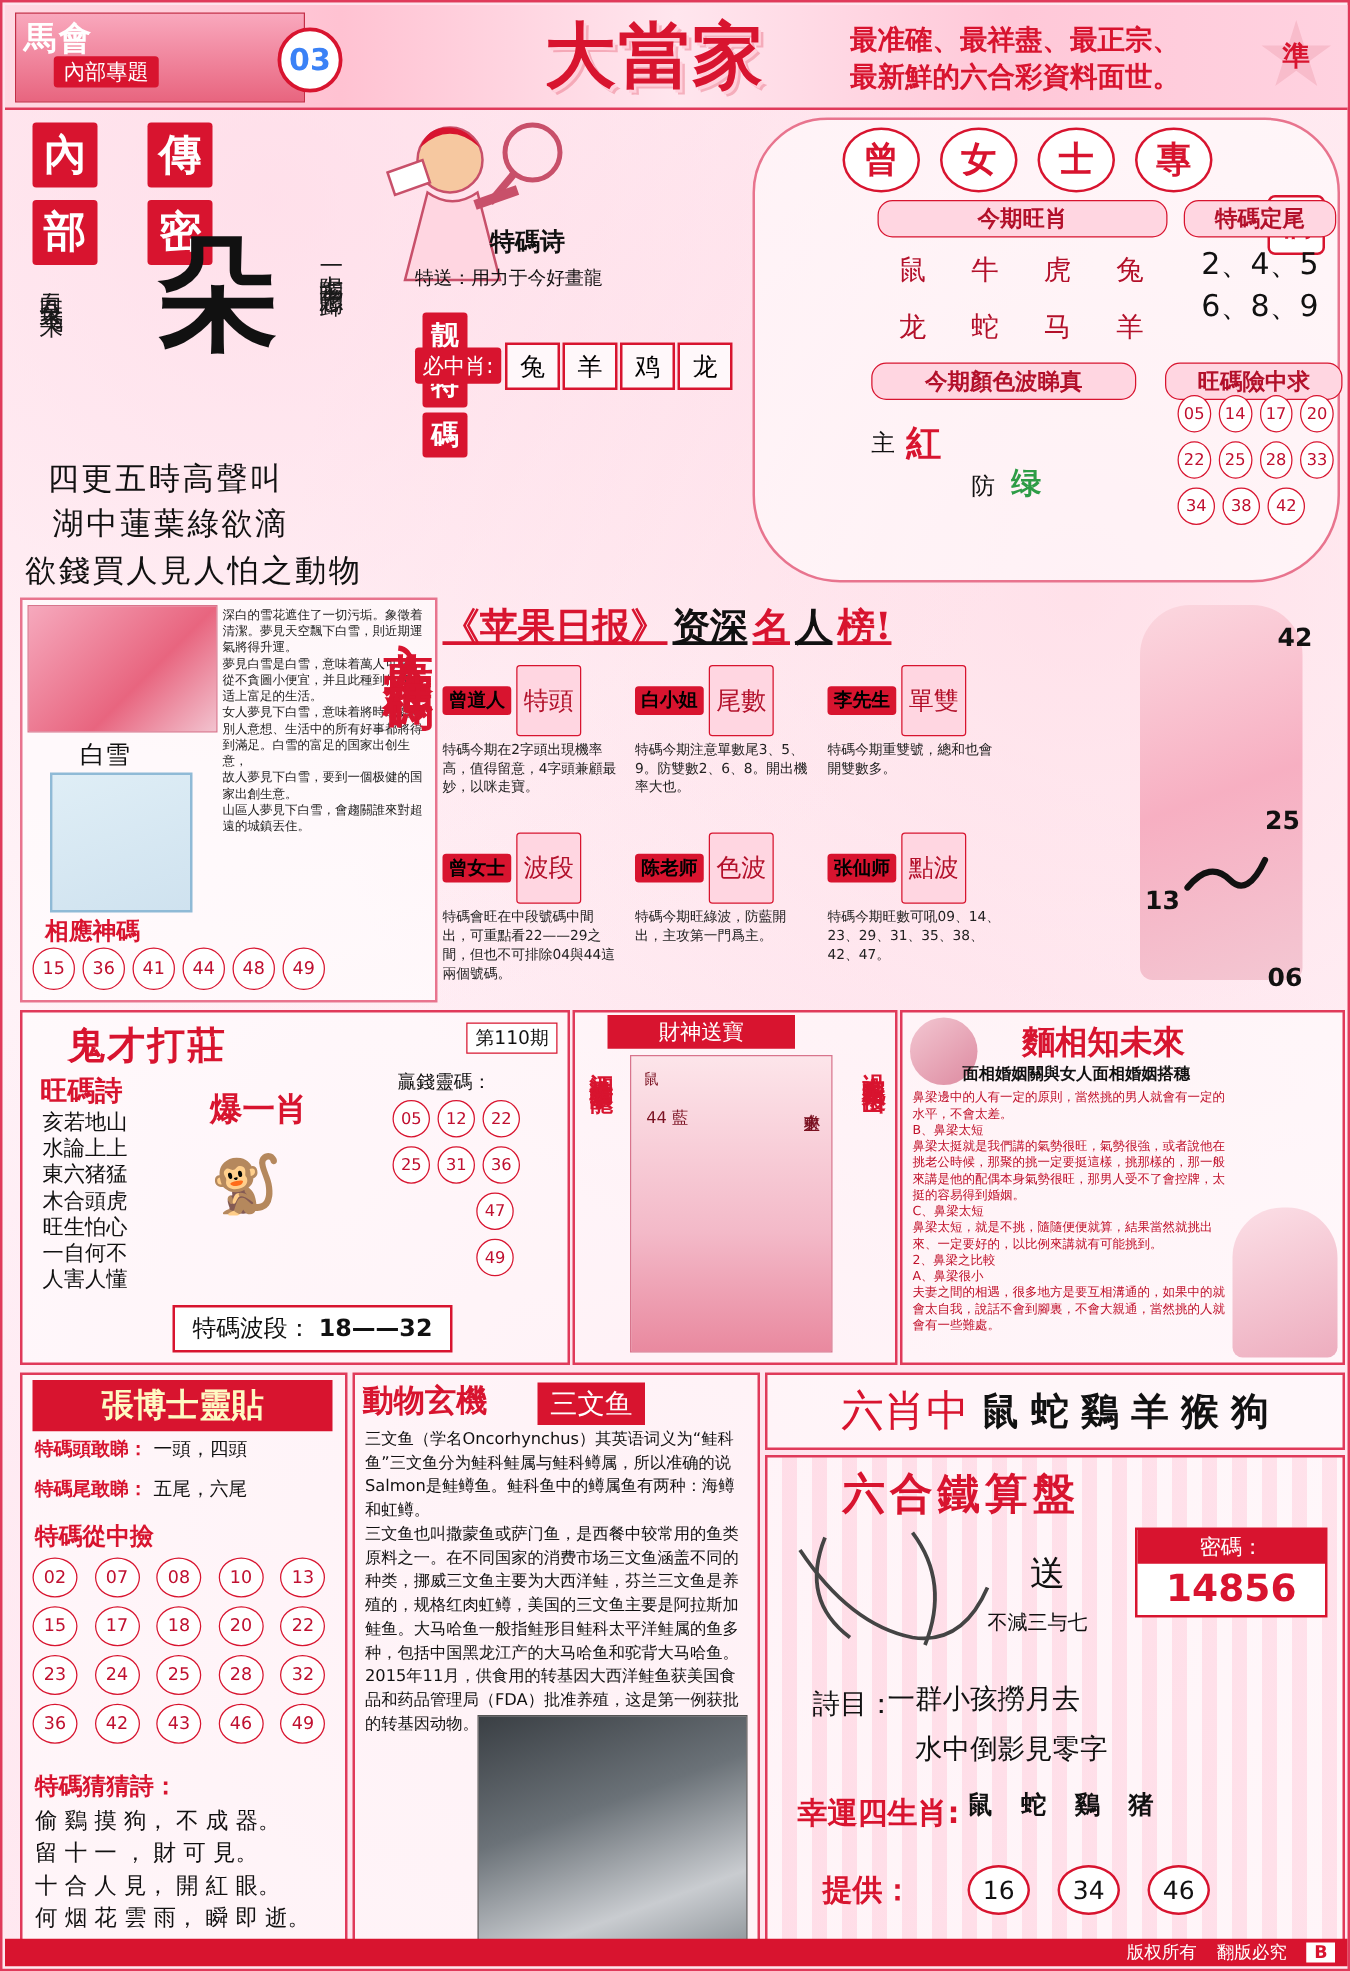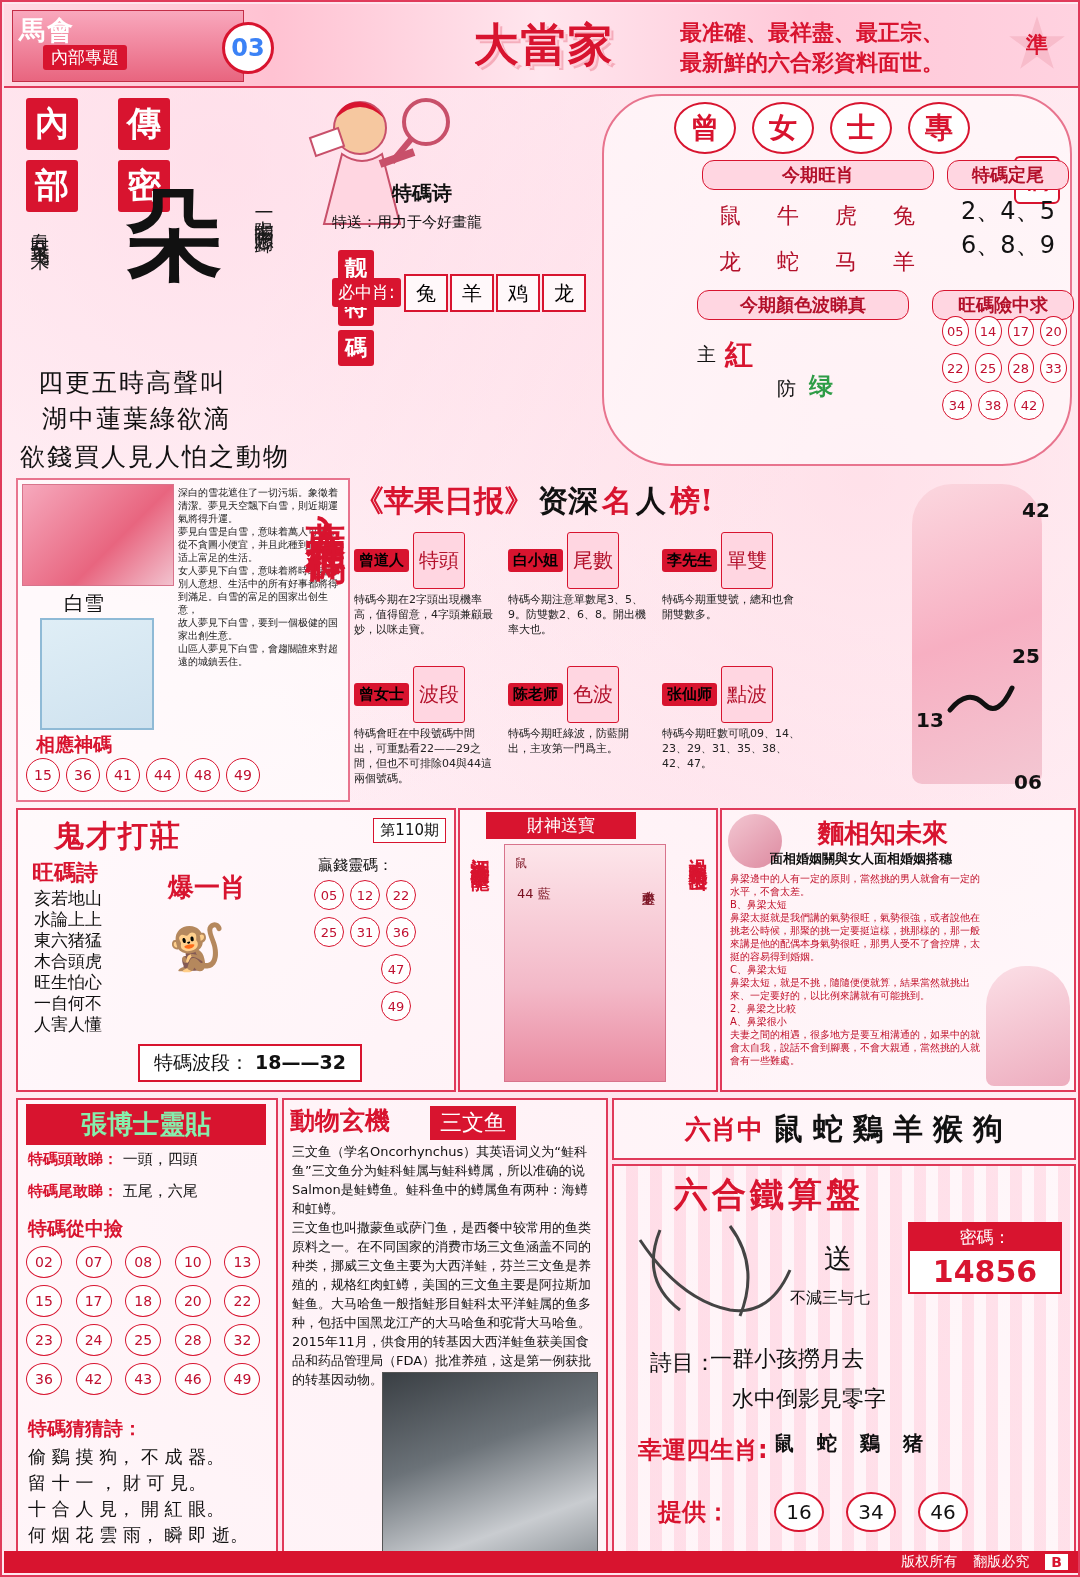--- a/index.html
+++ b/index.html
@@ -27,23 +27,23 @@
   #masthead{left:2px;top:2px;width:1074px;height:82px;
     background:linear-gradient(90deg,#ffd9e3 0%,#ffc2d2 25%,#ffe6ee 50%,#ffc8d8 75%,#ffd2e0 100%);
     border-bottom:2px solid #e03a5a;overflow:hidden;}
   #mh-left{left:8px;top:6px;width:230px;height:70px;
     background:linear-gradient(180deg,#f9a8bd,#e8657f);border:1px solid #c42e47;}
   #mh-left .t1{position:absolute;left:6px;top:2px;font-size:26px;color:#fff;font-weight:bold;letter-spacing:2px;}
   #mh-left .t2{position:absolute;left:30px;top:34px;font-size:17px;color:#fff;background:#d8142f;padding:1px 8px;border-radius:3px;}
   .issue-circle{left:218px;top:18px;width:46px;height:46px;border-radius:50%;
     border:3px solid #d8142f;background:#fff;color:#3b82f6;font-size:24px;font-weight:bold;
     display:flex;align-items:center;justify-content:center;}
-  #mh-title{left:420px;top:4px;width:240px;height:74px;
+  #mh-title{left:400px;top:4px;width:240px;height:74px;
     display:flex;align-items:center;justify-content:center;
-    font-size:45px;font-weight:bold;color:#d8142f;
+    font-size:57px;font-weight:bold;color:#d8142f;
     text-shadow:2px 2px 0 #ffd0dc, 4px 4px 0 rgba(216,20,47,.25);
     font-family:"DejaVu Serif","Liberation Serif",serif;letter-spacing:2px;}
   #mh-slogan{left:676px;top:14px;width:320px;color:#d8142f;font-size:22px;line-height:30px;font-weight:bold;}
   #mh-star{right:12px;top:12px;width:58px;height:58px;color:#d8142f;font-size:22px;font-weight:bold;
     display:flex;align-items:center;justify-content:center;}
   #mh-star .starshape{position:absolute;inset:0;background:#f8bccb;
     clip-path:polygon(50% 0%,61% 35%,98% 35%,68% 57%,79% 91%,50% 70%,21% 91%,32% 57%,2% 35%,39% 35%);}
   #mh-star span{position:relative;z-index:2;}
 
   
@@ -107,21 +107,21 @@
   #bx-balls .ball{width:32px;height:32px;font-size:14px;}
   #dream{left:292px;top:480px;width:60px;height:300px;font-size:40px;color:#d8142f;font-weight:bold;
     writing-mode:vertical-rl;text-orientation:upright;letter-spacing:8px;
     font-family:"DejaVu Serif","Liberation Serif",serif;}
 
   
   #apple{left:352px;top:476px;width:450px;height:320px;}
   #apple .hdr{position:absolute;left:0;top:0;width:450px;height:46px;
     display:flex;align-items:center;gap:4px;}
   #apple .hdr .t{font-size:30px;font-weight:bold;color:#d8142f;
-    font-family:"DejaVu Serif","Liberation Serif",serif;}
+    font-family:"DejaVu Serif","Liberation Serif",serif;text-decoration:underline;}
   .exp{position:absolute;width:142px;}
   .exp .name{display:flex;align-items:center;gap:4px;margin-bottom:3px;}
   .exp .name b{background:#d8142f;color:#000000;font-size:15px;padding:2px 5px;border-radius:3px;}
   .exp .name i{font-style:normal;background:#ffd6e1;border:1px solid #d8142f;color:#b3102a;
     font-size:20px;padding:14px 5px;border-radius:3px;}
   .exp p{margin:0;font-size:11px;line-height:15px;color:#222;}
 
   
   #girl{left:900px;top:476px;width:170px;height:320px;}
   #girl .body{position:absolute;left:10px;top:6px;width:130px;height:300px;
@@ -164,21 +164,21 @@
     font-family:"DejaVu Serif","Liberation Serif",serif;}
   #face .sub{position:absolute;left:48px;top:40px;font-size:13px;font-weight:bold;color:#111;}
   #face .body{position:absolute;left:8px;top:62px;width:250px;font-size:10px;line-height:13px;color:#c0102a;}
   #face .head{position:absolute;left:6px;top:4px;width:54px;height:54px;border-radius:50%;
     background:linear-gradient(140deg,#f3c7d2,#dd8aa0);}
   #face .girl{position:absolute;right:4px;bottom:4px;width:84px;height:120px;
     background:linear-gradient(160deg,#fbdbe3,#eaa0b4);border-radius:40px 40px 8px 8px;opacity:.85;}
 
   
   #zhang{left:14px;top:1096px;width:258px;height:470px;border:2px solid #e03a5a;background:rgba(255,255,255,.55);}
-  #zhang .ttl{position:absolute;left:8px;top:4px;width:240px;background:#d8142f;color:#86efac;font-size:26px;
+  #zhang .ttl{position:absolute;left:8px;top:4px;width:240px;background:#d8142f;color:#fef9c3;font-size:26px;
     text-align:center;font-weight:bold;padding:3px 0;}
   .zrow{position:absolute;left:10px;font-size:15px;color:#111;}
   #zhang .pick{position:absolute;left:10px;top:116px;font-size:19px;font-weight:bold;color:#d8142f;}
   #zgrid{position:absolute;left:8px;top:146px;width:244px;
     display:grid;grid-template-columns:repeat(5,1fr);gap:7px 4px;}
   #zgrid .ball{width:34px;height:30px;border-radius:50%;font-size:14px;}
   #zhang .guess{position:absolute;left:10px;top:316px;font-size:19px;font-weight:bold;color:#d8142f;}
   #zhang .gpoem{position:absolute;left:10px;top:344px;width:238px;font-size:18px;line-height:26px;color:#111;
     font-family:"DejaVu Serif","Liberation Serif",serif;}
 
@@ -186,21 +186,21 @@
   #animal{left:280px;top:1096px;width:322px;height:470px;border:2px solid #e03a5a;background:rgba(255,255,255,.55);}
   #animal .ttl{position:absolute;left:6px;top:4px;font-size:25px;font-weight:bold;color:#d8142f;}
   #animal .tag{position:absolute;left:146px;top:6px;background:#d8142f;color:#fff;font-size:22px;padding:2px 10px;}
   #animal .body{position:absolute;left:8px;top:42px;width:306px;font-size:13px;line-height:19px;color:#111;}
   #animal .photo{position:absolute;left:98px;top:272px;width:214px;height:190px;
     background:linear-gradient(160deg,#3a3f44,#6b7278 40%,#c9ccd0 75%,#8b9196);border:1px solid #555;}
 
   
   #sixzodiac{left:610px;top:1096px;width:460px;height:58px;border:2px solid #e03a5a;background:rgba(255,255,255,.6);
     display:flex;align-items:center;justify-content:center;gap:10px;}
-  #sixzodiac .lab{font-size:26px;color:#d8142f;font-weight:bold;}
+  #sixzodiac .lab{font-size:34px;color:#d8142f;font-weight:normal;}
   #sixzodiac .z{font-size:30px;color:#111;font-weight:bold;font-family:"DejaVu Serif","Liberation Serif",serif;}
 
   
   #abacus{left:610px;top:1162px;width:460px;height:404px;border:2px solid #e03a5a;
     background:repeating-linear-gradient(90deg,rgba(255,255,255,.6) 0 12px,rgba(255,214,225,.45) 12px 24px);}
   #abacus .ttl{position:absolute;left:60px;top:6px;font-size:34px;font-weight:bold;color:#d8142f;
     font-family:"DejaVu Serif","Liberation Serif",serif;letter-spacing:4px;}
   #abacus .scribble{position:absolute;left:16px;top:54px;width:190px;height:110px;}
   #abacus .song{position:absolute;left:210px;top:74px;font-size:28px;color:#111;}
   #abacus .small{position:absolute;left:176px;top:122px;font-size:16px;color:#111;}

